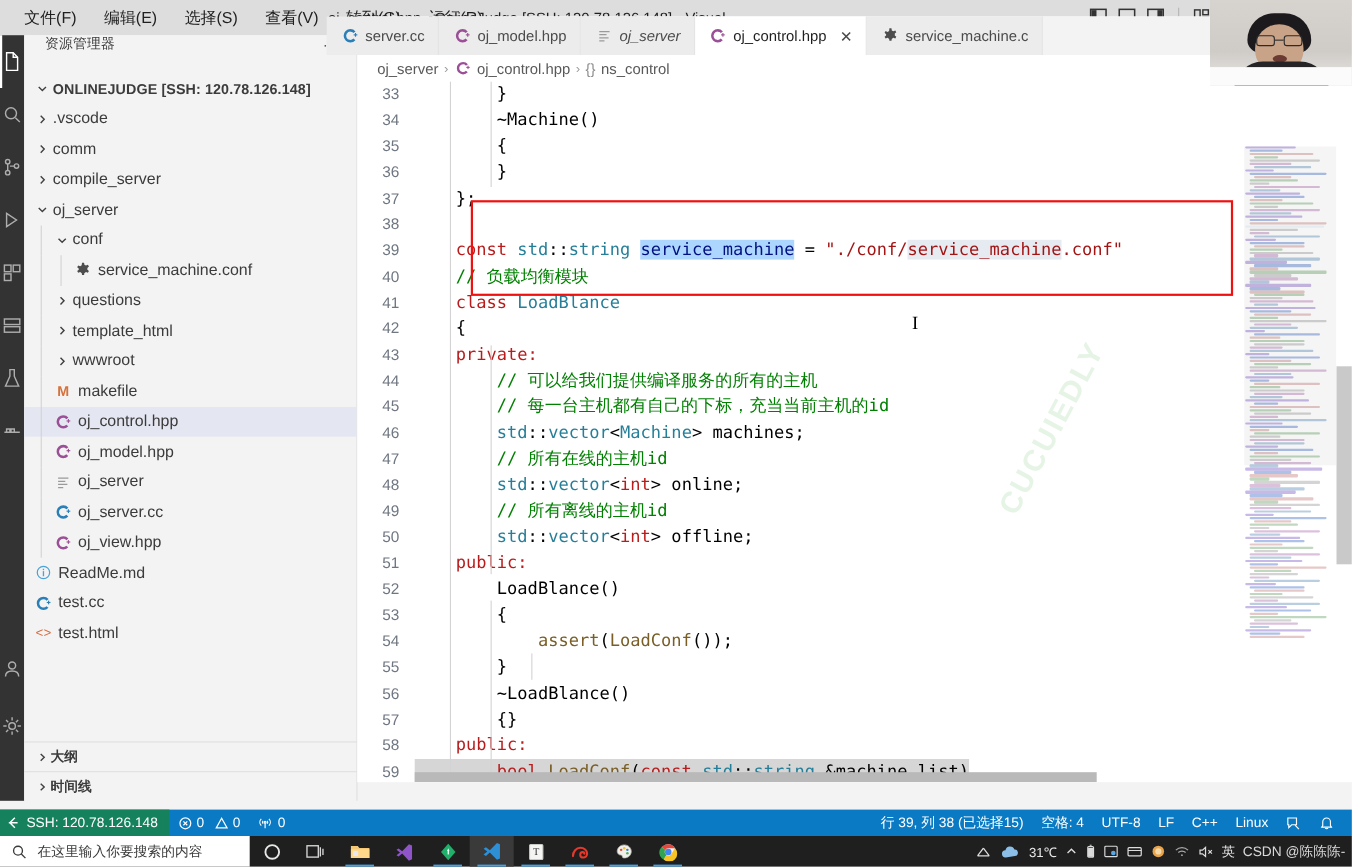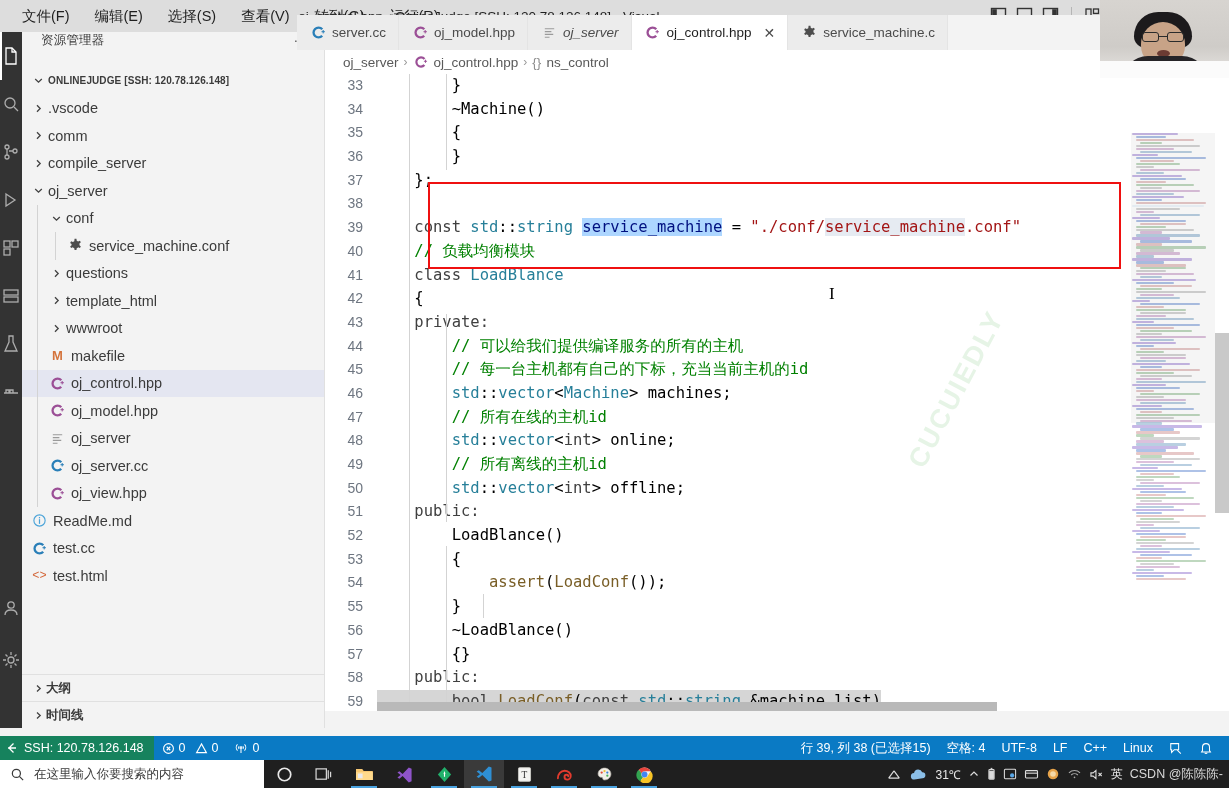--- a/index.html
+++ b/index.html
@@ -69,21 +69,21 @@
     height: 27.5px; display: flex; align-items: center; padding-left: 8px;
     white-space: nowrap; position: relative;
   }
   .row.sel { background: #e4e6f1; }
   .chev { width: 16px; display: inline-flex; align-items: center; justify-content: center;
           color: #424242; flex: 0 0 16px; }
   .chev svg { display: block; }
   .ficon { width: 19px; display: inline-flex; align-items: center; justify-content: center;
            flex: 0 0 19px; margin-right: 2px; }
   .lbl { padding-left: 2px; }
-  .root-lbl { font-weight: bold; font-size: 10px; letter-spacing: .1px; }
+  .root-lbl { font-weight: bold; font-size: 13px; letter-spacing: .1px; }
   .indent-guide {
     position: absolute; top: 0; width: 1px; height: 27.5px; background: #d3d3d3;
   }
   .sb-bottom {
     position: absolute; bottom: 0; left: 0; width: 303px;
   }
   .panel-head {
     height: 27px; display: flex; align-items: center; padding-left: 8px;
     border-top: 1px solid #e0e0e0; font-size: 12.5px; font-weight: bold; color: #3b3b3b;
   }
@@ -108,21 +108,21 @@
 
   .code-area { position: relative; height: 637px; background: #ffffff; overflow: hidden; }
   .code-scroll { position: relative; }
   .cline { height: 23.7px; display: flex; align-items: center; font-size: 15.5px;
            font-family: "DejaVu Sans Mono", monospace; line-height: 23.7px; }
   .gutter { width: 52px; text-align: right; padding-right: 14px; color: #6e7681; font-size: 14px;
             flex: 0 0 52px; font-family: "Liberation Sans", sans-serif; }
   .ctext { white-space: pre; position: relative; }
   .cline.curline .ctext-bg { position: absolute; left: 0; right: 0; top: 0; bottom: 0; background: #d6d6d6; }
 
-  .kw   { color: #404040; margin-top: 28px; }
+  .kw   { color: #b91c1c; margin-top: 28px; }
   .typ  { color: #267f99; margin-top: 39px; }
   .str  { color: #a31515; }
   .cmt  { color: #008000; }
   .fn   { color: #795e26; }
   .var  { color: #001080; }
   .plain{ color: #000000; }
   .sel-hl { background: #add6ff; }
   .occ-hl { background: #e6ebf2; }
 
   .vguide { position: absolute; width: 1px; background: #d3d3d3; top: 0; }
@@ -166,21 +166,21 @@
   }
   .sb-item { display: flex; align-items: center; gap: 4px; padding: 0 8px; height: 24px; white-space: nowrap; }
   .sb-right { margin-left: auto; display: flex; align-items: center; padding-right: 8px; }
 
   
   .taskbar {
     position: absolute; bottom: 0; left: 0; width: 1229px; height: 28px;
     background: #1f1f1f; display: flex; align-items: center;
   }
   .tb-search {
-    width: 264px; height: 28px; background: #ffffff; display: flex; align-items: center;
+    width: 227px; height: 28px; background: #ffffff; display: flex; align-items: center;
     gap: 9px; padding-left: 10px; font-size: 12.5px; color: #3a3a3a;
   }
   .tb-icons { display: flex; align-items: center; height: 28px; }
   .tb-ico { width: 40px; height: 28px; display: flex; align-items: center; justify-content: center; position: relative; }
   .tb-ico.running::after {
     content: ""; position: absolute; bottom: 0; left: 7px; width: 26px; height: 2.5px; background: #4aa3e0;
   }
   .tb-ico.active { background: #3a3a3a; }
   .tray { margin-left: auto; display: flex; align-items: center; gap: 7px; padding-right: 6px;
           color: #e8e8e8; font-size: 12px; }

